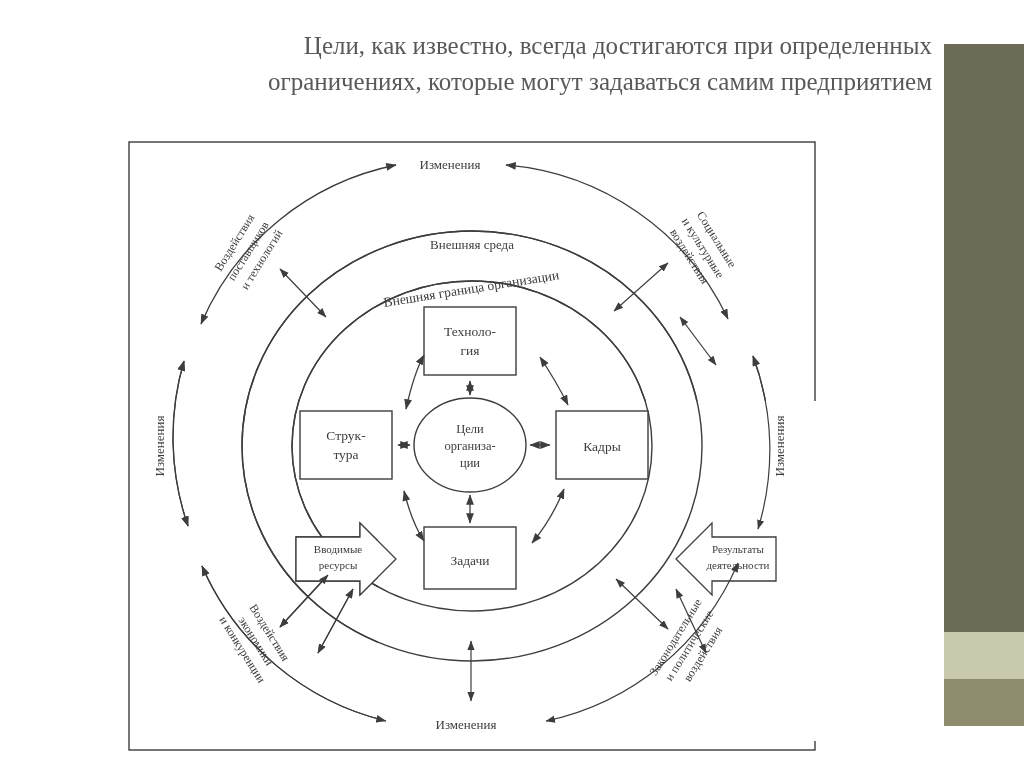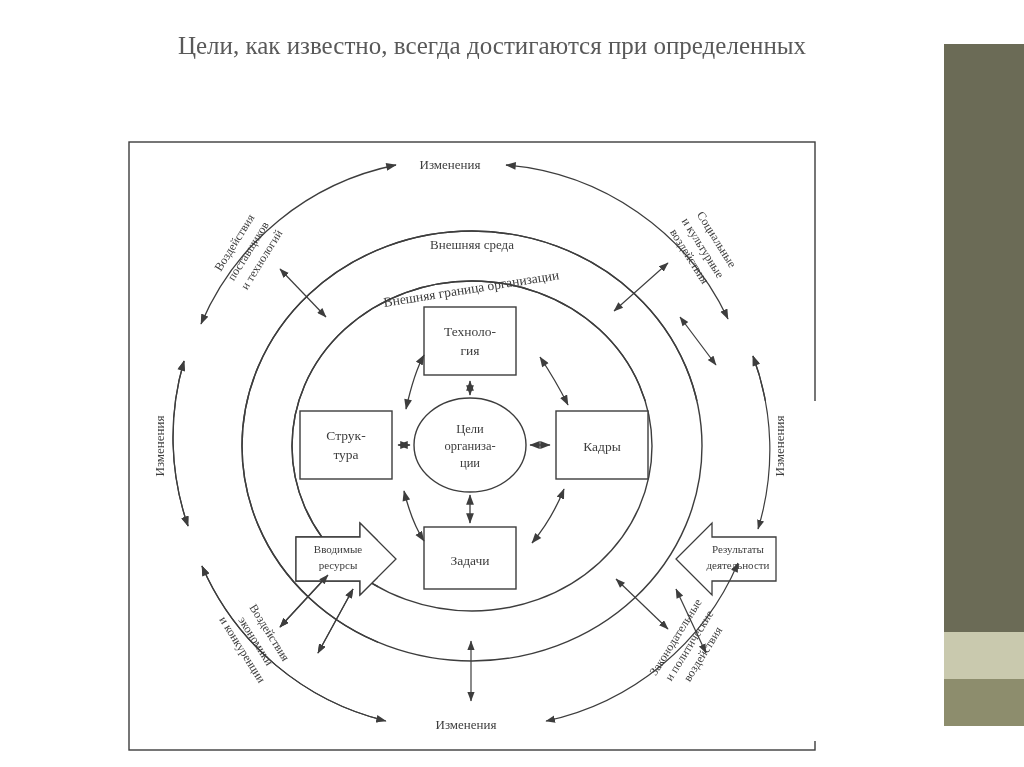--- a/index.html
+++ b/index.html
@@ -29,21 +29,21 @@
   .sb3 { top: 632px; height: 47px; background: #c9c9ae; }
   .sb4 { top: 679px; height: 47px; background: #8d8d6d; }
   .sb5 { top: 726px; height: 41px; background: #ffffff; }
 
   
   #heading {
     position: absolute;
     left: 52px;
     top: 28px;
     width: 880px;
-    text-align: center;
+    text-align: right;
     font-size: 25px;
     line-height: 36px;
     color: #595959;
     font-family: "Liberation Serif", serif;
   }
 
   
   #diagram-wrap {
     position: absolute;
     left: 128px;
@@ -64,20 +64,21 @@
 <div id="right-strip">
   <div class="strip-block sb1"></div>
   <div class="strip-block sb2"></div>
   <div class="strip-block sb3"></div>
   <div class="strip-block sb4"></div>
   <div class="strip-block sb5"></div>
 </div>
 
 <div id="heading">
   <div>Цели, как известно, всегда достигаются при определенных</div>
+  <div>ограничениях, которые могут задаваться самим предприятием</div>
 </div>
 
 <div id="diagram-wrap">
 <svg id="diagram-svg" width="688" height="610" viewBox="0 0 688 610" xmlns="http://www.w3.org/2000/svg">
   <defs>
     <marker id="ah" markerWidth="9" markerHeight="9" refX="7.5" refY="3" orient="auto">
       <path d="M0,0 L8,3 L0,6 z" fill="#3d3d3d"></path>
     </marker>
     <marker id="ah-start" markerWidth="9" markerHeight="9" refX="0.5" refY="3" orient="auto">
       <path d="M8,0 L0,3 L8,6 z" fill="#3d3d3d"></path>

